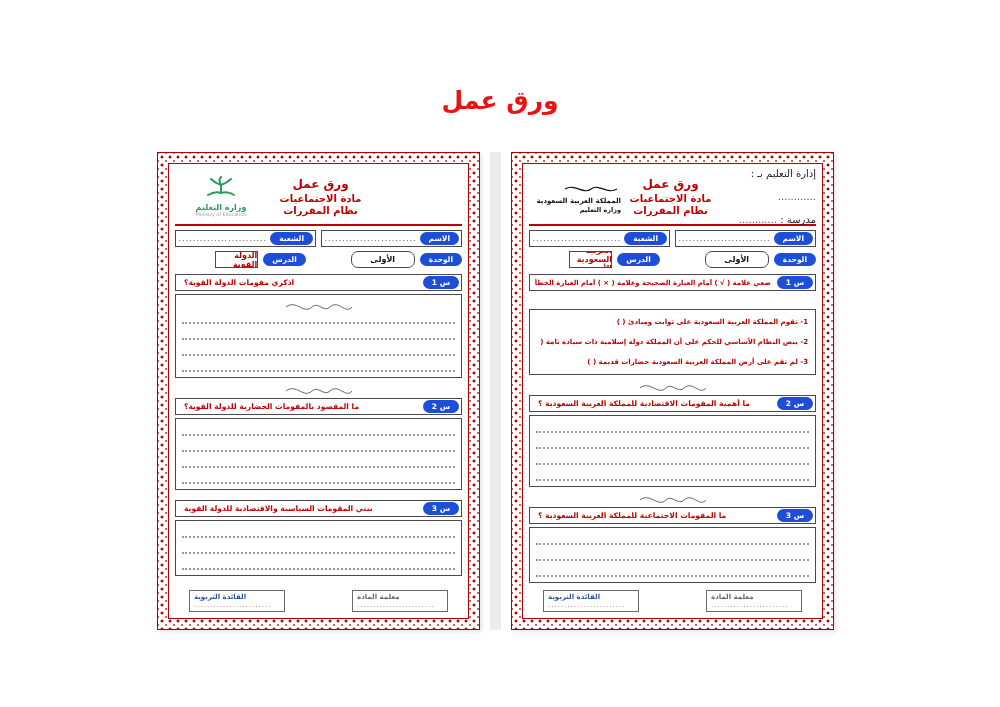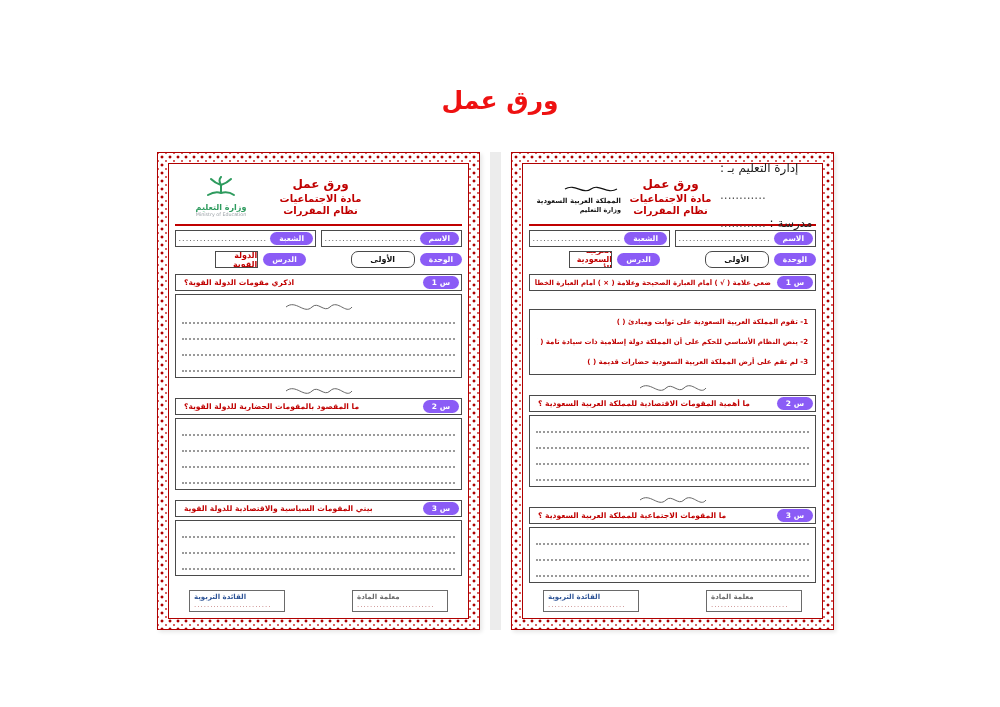--- a/index.html
+++ b/index.html
@@ -30,41 +30,41 @@
   }
   .page.left-pos  { left:157px; }
   .page.right-pos { left:511px; }
   .page-inner {
     position:absolute; inset:10px; background:#fff; border:1px solid #b00000;
     padding:4px 6px; direction:rtl;
     display:flex; flex-direction:column;
   }
   
   .hdr { display:flex; align-items:center; height:58px; border-bottom:2px solid #c00000; flex:0 0 auto; }
-  .hdr-admin { width:96px; font-size:12px; color:#222; line-height:2.3; text-align:left; }
+  .hdr-admin { width:96px; font-size:10px; color:#222; line-height:2.3; text-align:right; }
   .hdr-admin .adots { color:#555; letter-spacing:1px; }
   .hdr-titles { flex:1; text-align:center; color:#c00000; font-weight:bold; }
   .hdr-titles .t1 { font-size:12px; margin-bottom:2px; }
   .hdr-titles .t2 { font-size:10px; margin-bottom:1px; }
   .hdr-titles .t3 { font-size:10px; }
   .hdr-emblem { width:92px; color:#111; }
   .hdr-emblem .emb1 { font-size:7px; font-weight:bold; letter-spacing:-0.3px; }
   .hdr-emblem .emb2 { font-size:6.5px; font-weight:bold; margin-top:1px; }
   .hdr-spacer { width:88px; }
   .hdr-logo { width:92px; text-align:center; }
   .logo-ar { color:#2e9b5e; font-weight:bold; font-size:8px; margin-top:1px; }
   .logo-en { color:#9aa0a6; font-size:4.8px; }
   
   .row { display:flex; align-items:center; gap:5px; margin-top:4px; flex:0 0 auto; }
   .fieldbox {
     flex:1; border:1px solid #4a4a4a; display:flex; align-items:center;
     height:17px; padding:0 2px; overflow:hidden;
   }
   .tag {
-    background:#8b5cf6; color:#fff; font-size:7.5px; font-weight:bold;
+    background:#1d4ed8; color:#fff; font-size:7.5px; font-weight:bold;
     padding:2px 9px; border-radius:8px; white-space:nowrap; flex:0 0 auto;
   }
   .dots { flex:1; color:#555; font-size:8px; letter-spacing:1px; overflow:hidden; white-space:nowrap; padding:0 3px; }
   .valbox {
     border:1px solid #4a4a4a; height:17px; display:flex; align-items:center; justify-content:center;
     font-weight:bold; overflow:hidden;margin-left:40px;
   }
   .unit-val { width:64px; font-size:8px; color:#111;border-radius:7px; }
   .lesson-val { flex:1; font-size:8px; color:#c00000; }
   

